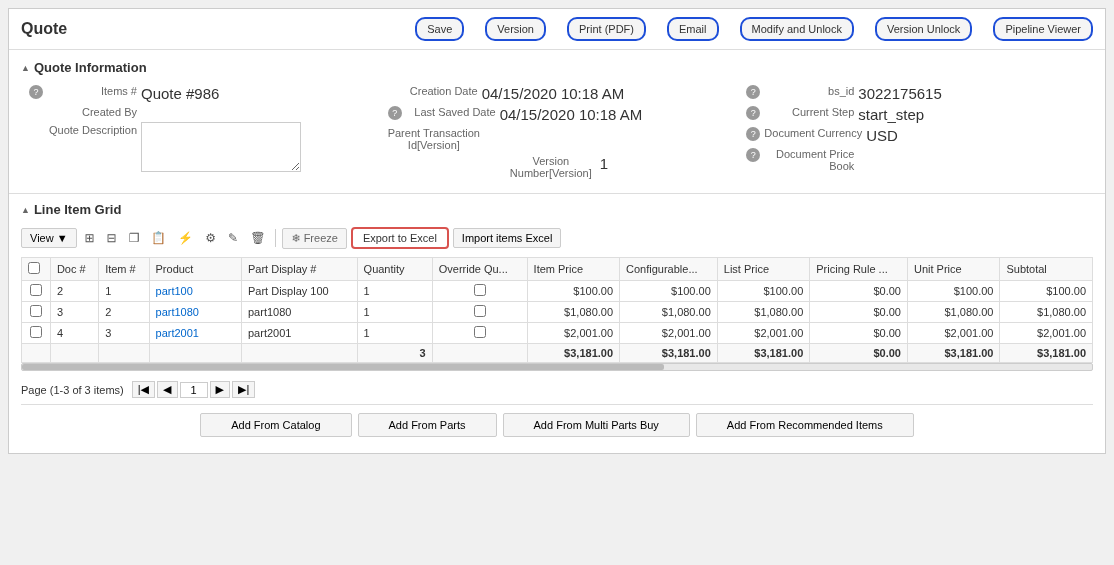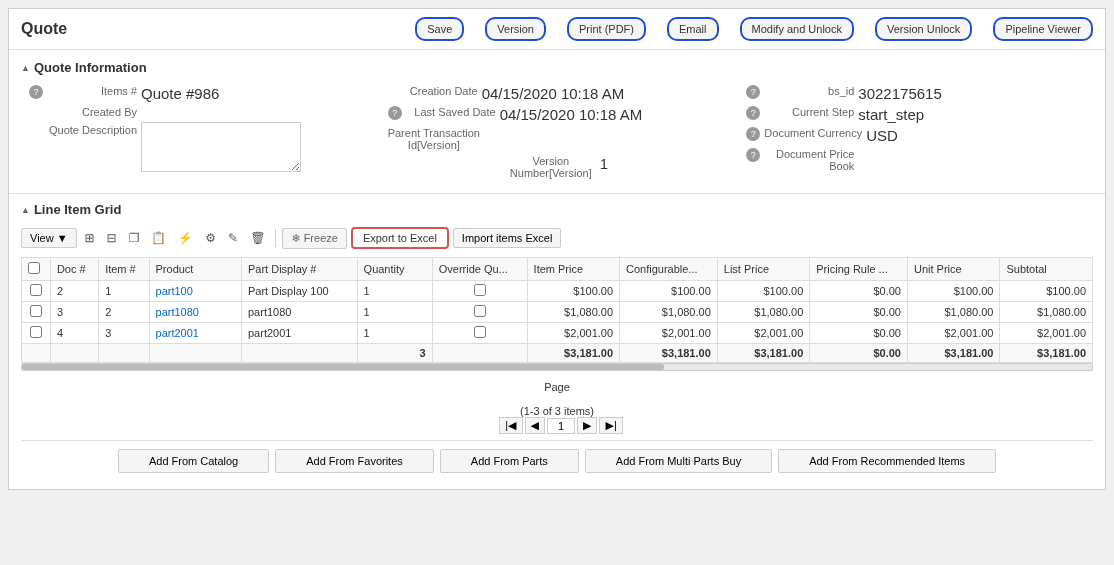--- a/index.html
+++ b/index.html
@@ -44,21 +44,21 @@
     
     .data-table { width: 100%; border-collapse: collapse; font-size: 11px; }
     .data-table th { background: #f8f8f8; border: 1px solid #ddd; padding: 4px 6px; text-align: left; font-weight: normal; color: #333; white-space: nowrap; }
     .data-table td { border: 1px solid #ddd; padding: 3px 6px; color: #333; }
     .data-table td.link { color: #0066cc; cursor: pointer; }
     .data-table td.right { text-align: right; }
     .data-table tfoot td { background: #f8f8f8; font-weight: bold; }
     .checkbox-cell { text-align: center; }
     
     
-    .pagination { display: flex; align-items: center; padding: 6px 0; font-size: 11px; flex-direction: column; }
+    .pagination { display: flex; align-items: center; padding: 6px 0; font-size: 11px; }
     .page-nav { display: flex; align-items: center; gap: 2px; margin-left: 8px; }
     .page-nav button { padding: 1px 5px; border: 1px solid #ccc; background: #f5f5f5; cursor: pointer; font-size: 11px; }
     .page-input { width: 28px; text-align: center; border: 1px solid #ccc; padding: 1px 3px; font-size: 11px; }
     
     
     .bottom-buttons { display: flex; gap: 6px; padding: 8px 12px; justify-content: center; border-top: 1px solid #ddd; }
     .bottom-btn { padding: 5px 30px; border: 1px solid #ccc; background: #f5f5f5; cursor: pointer; font-size: 11px; border-radius: 2px; text-align: right; }
     
     
     .table-scroll { overflow-x: auto; }
@@ -297,20 +297,19 @@
           <button>|◀</button>
           <button>◀</button>
           <input type="text" class="page-input" value="1" style="">
           <button>▶</button>
           <button>▶|</button>
         </div>
       </div>
 
       <div class="bottom-buttons">
         <button class="bottom-btn">Add From Catalog</button>
-        <button class="bottom-btn">Add From Favorites</button>
         <button class="bottom-btn">Add From Parts</button>
         <button class="bottom-btn">Add From Multi Parts Buy</button>
         <button class="bottom-btn">Add From Recommended Items</button>
       </div>
     </div>
   </div>
 </div>
 
 </body></html>

